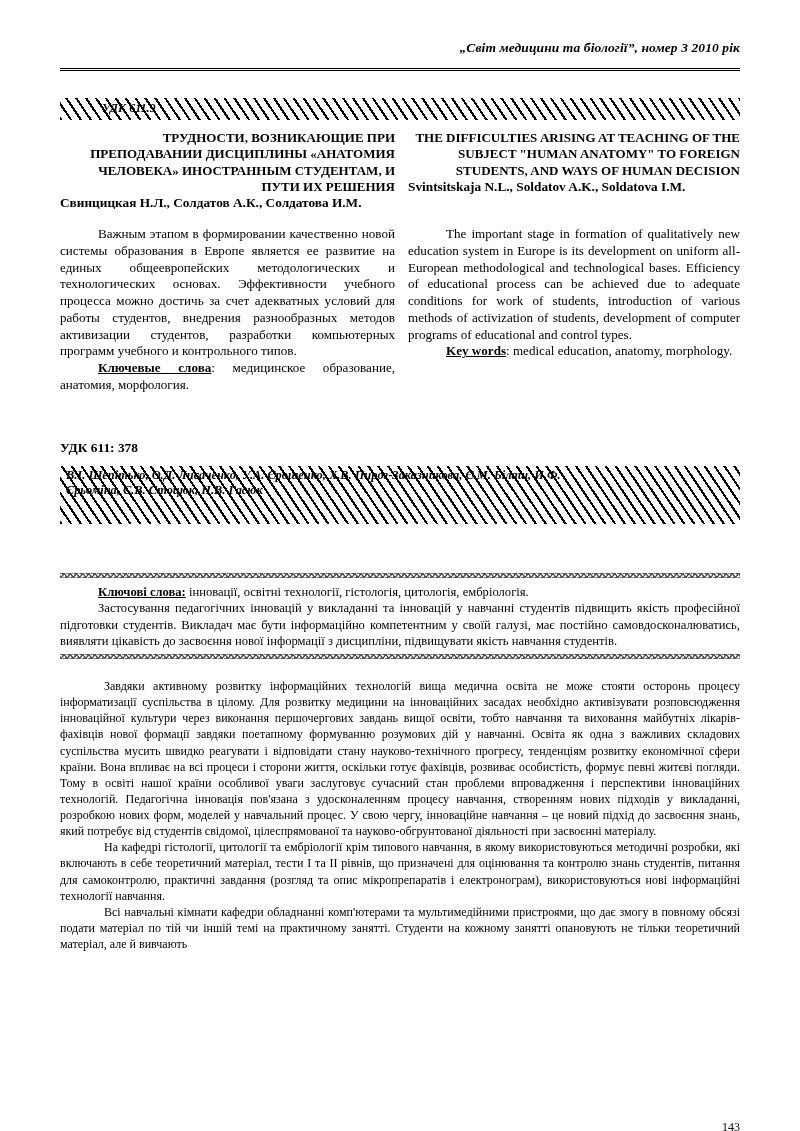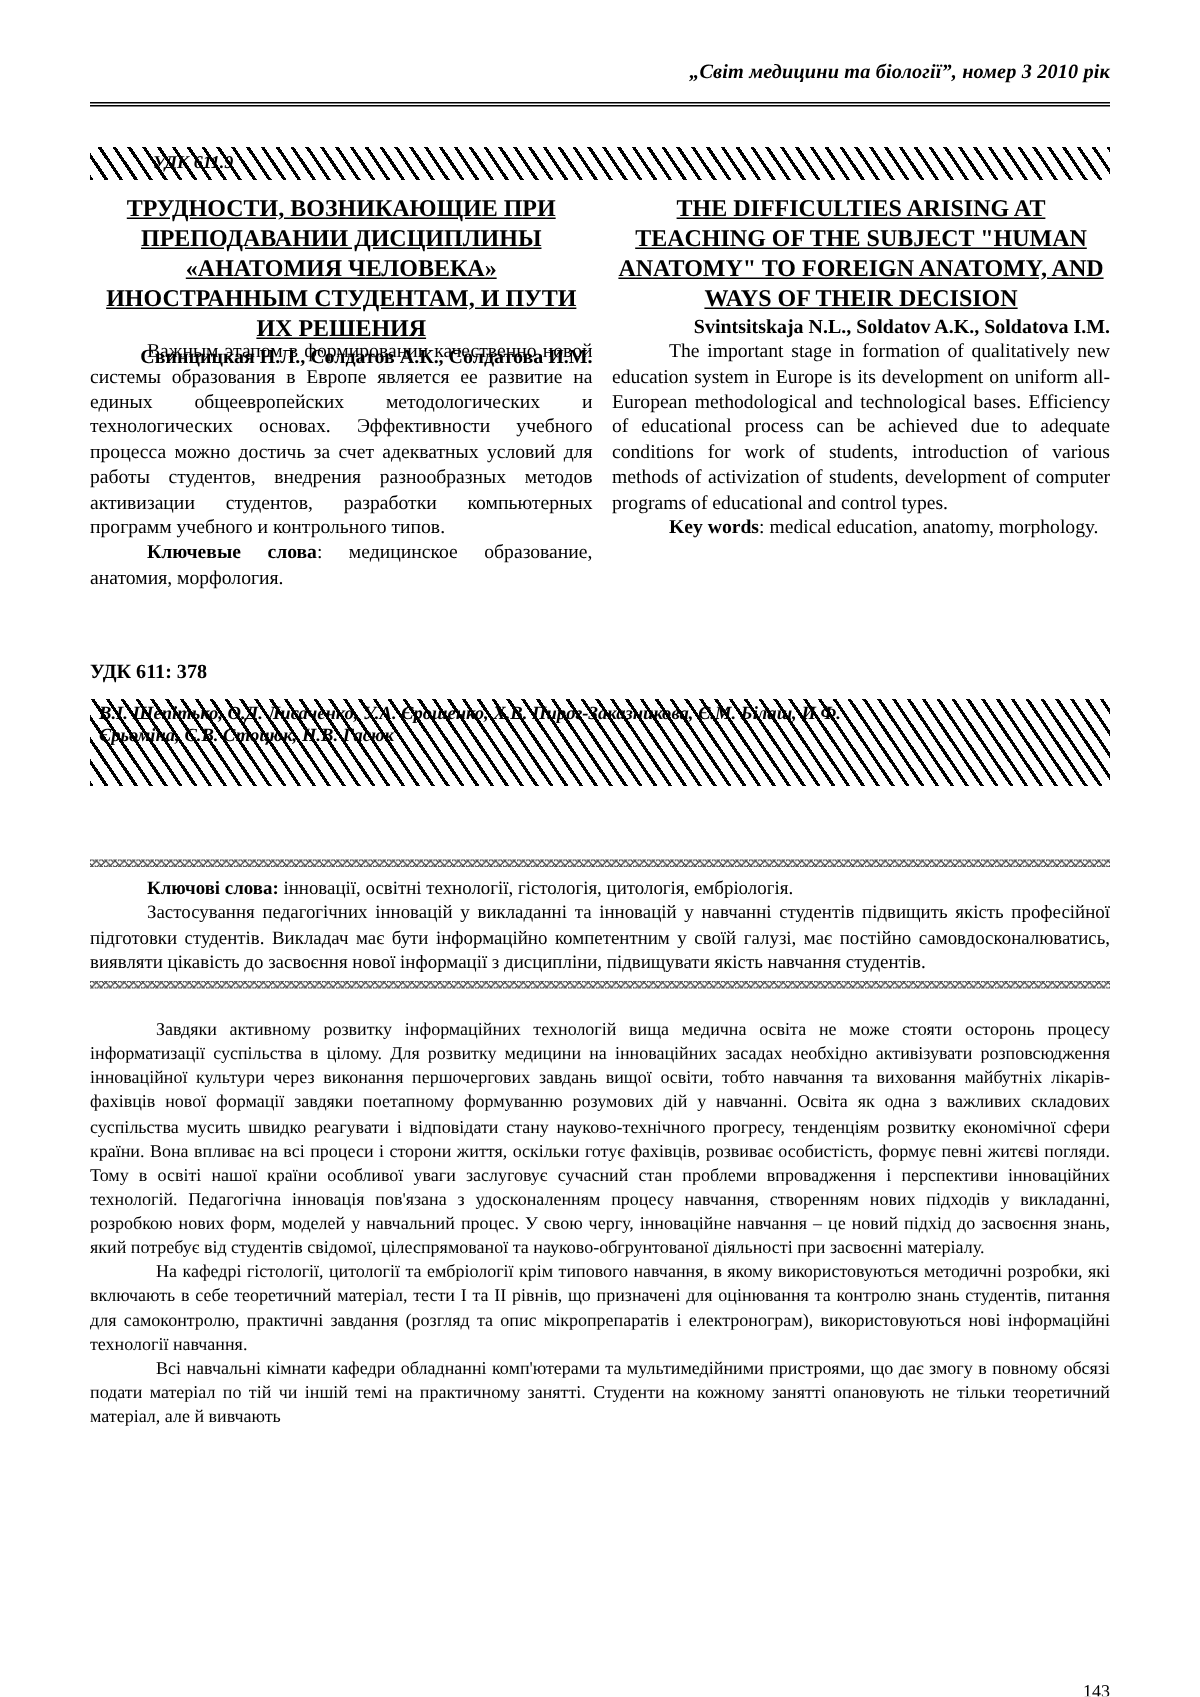--- a/index.html
+++ b/index.html
@@ -80,41 +80,40 @@
   .col {
     position: absolute;
     font-size: 13.1px;
     line-height: 1.28;
     text-align: justify;
   }
   .col-left  { left: 60px;  width: 335px; }
   .col-right { left: 408px; width: 332px; }
 
   .art-title {
-    text-align: center;
-    font-weight: bold;
-    font-size: 16px;
+    text-align: right;
+    font-weight: bold;
+    font-size: 13px;
     line-height: 1.25;
     text-transform: none;
-    text-decoration: underline;
   }
   .art-authors {
-    text-align: right;
+    text-align: left;
     font-weight: bold;
     font-size: 13.3px;
     line-height: 1.25;
     margin-top: 0;
   }
   .para {
     text-indent: 38px;
     margin: 0;
     text-align: justify;
   }
   .para.noindent { text-indent: 0; }
-  .kw-label { font-weight: bold; }
+  .kw-label { font-weight: bold; text-decoration: underline; }
   .received {
     text-align: right;
     margin-top: 1px;
   }
 
   
   #udc2 {
     position: absolute;
     left: 60px;
     top: 440px;
@@ -208,21 +207,21 @@
   </div>
 
   <div class="col col-left" style="top:226px;">
     <p class="para">Важным этапом в формировании качественно новой системы образования в Европе является ее развитие на единых общеевропейских методологических и технологических основах. Эффективности учебного процесса можно достичь за счет адекватных условий для работы студентов, внедрения разнообразных методов активизации студентов, разработки компьютерных программ учебного и контрольного типов.</p>
     <p class="para">
       <span class="kw-label">Ключевые слова</span><span>: медицинское образование, анатомия, морфология.</span>
     </p>
   </div>
 
   <div class="col col-right" style="top:130px;">
-    <div class="art-title">THE DIFFICULTIES ARISING AT TEACHING OF THE SUBJECT "HUMAN ANATOMY" TO FOREIGN ANATOMY, AND WAYS OF THEIR DECISION</div>
+    <div class="art-title">THE DIFFICULTIES ARISING AT TEACHING OF THE SUBJECT "HUMAN ANATOMY" TO FOREIGN STUDENTS, AND WAYS OF HUMAN DECISION</div>
     <div class="art-authors">Svintsitskaja N.L., Soldatov A.K., Soldatova I.M.</div>
   </div>
 
   <div class="col col-right" style="top:226px;">
     <p class="para">The important stage in formation of qualitatively new education system in Europe is its development on uniform all-European methodological and technological bases. Efficiency of educational process can be achieved due to adequate conditions for work of students, introduction of various methods of activization of students, development of computer programs of educational and control types.</p>
     <p class="para">
       <span class="kw-label">Key words</span><span>: medical education, anatomy, morphology.</span>
     </p>
   </div>
 

